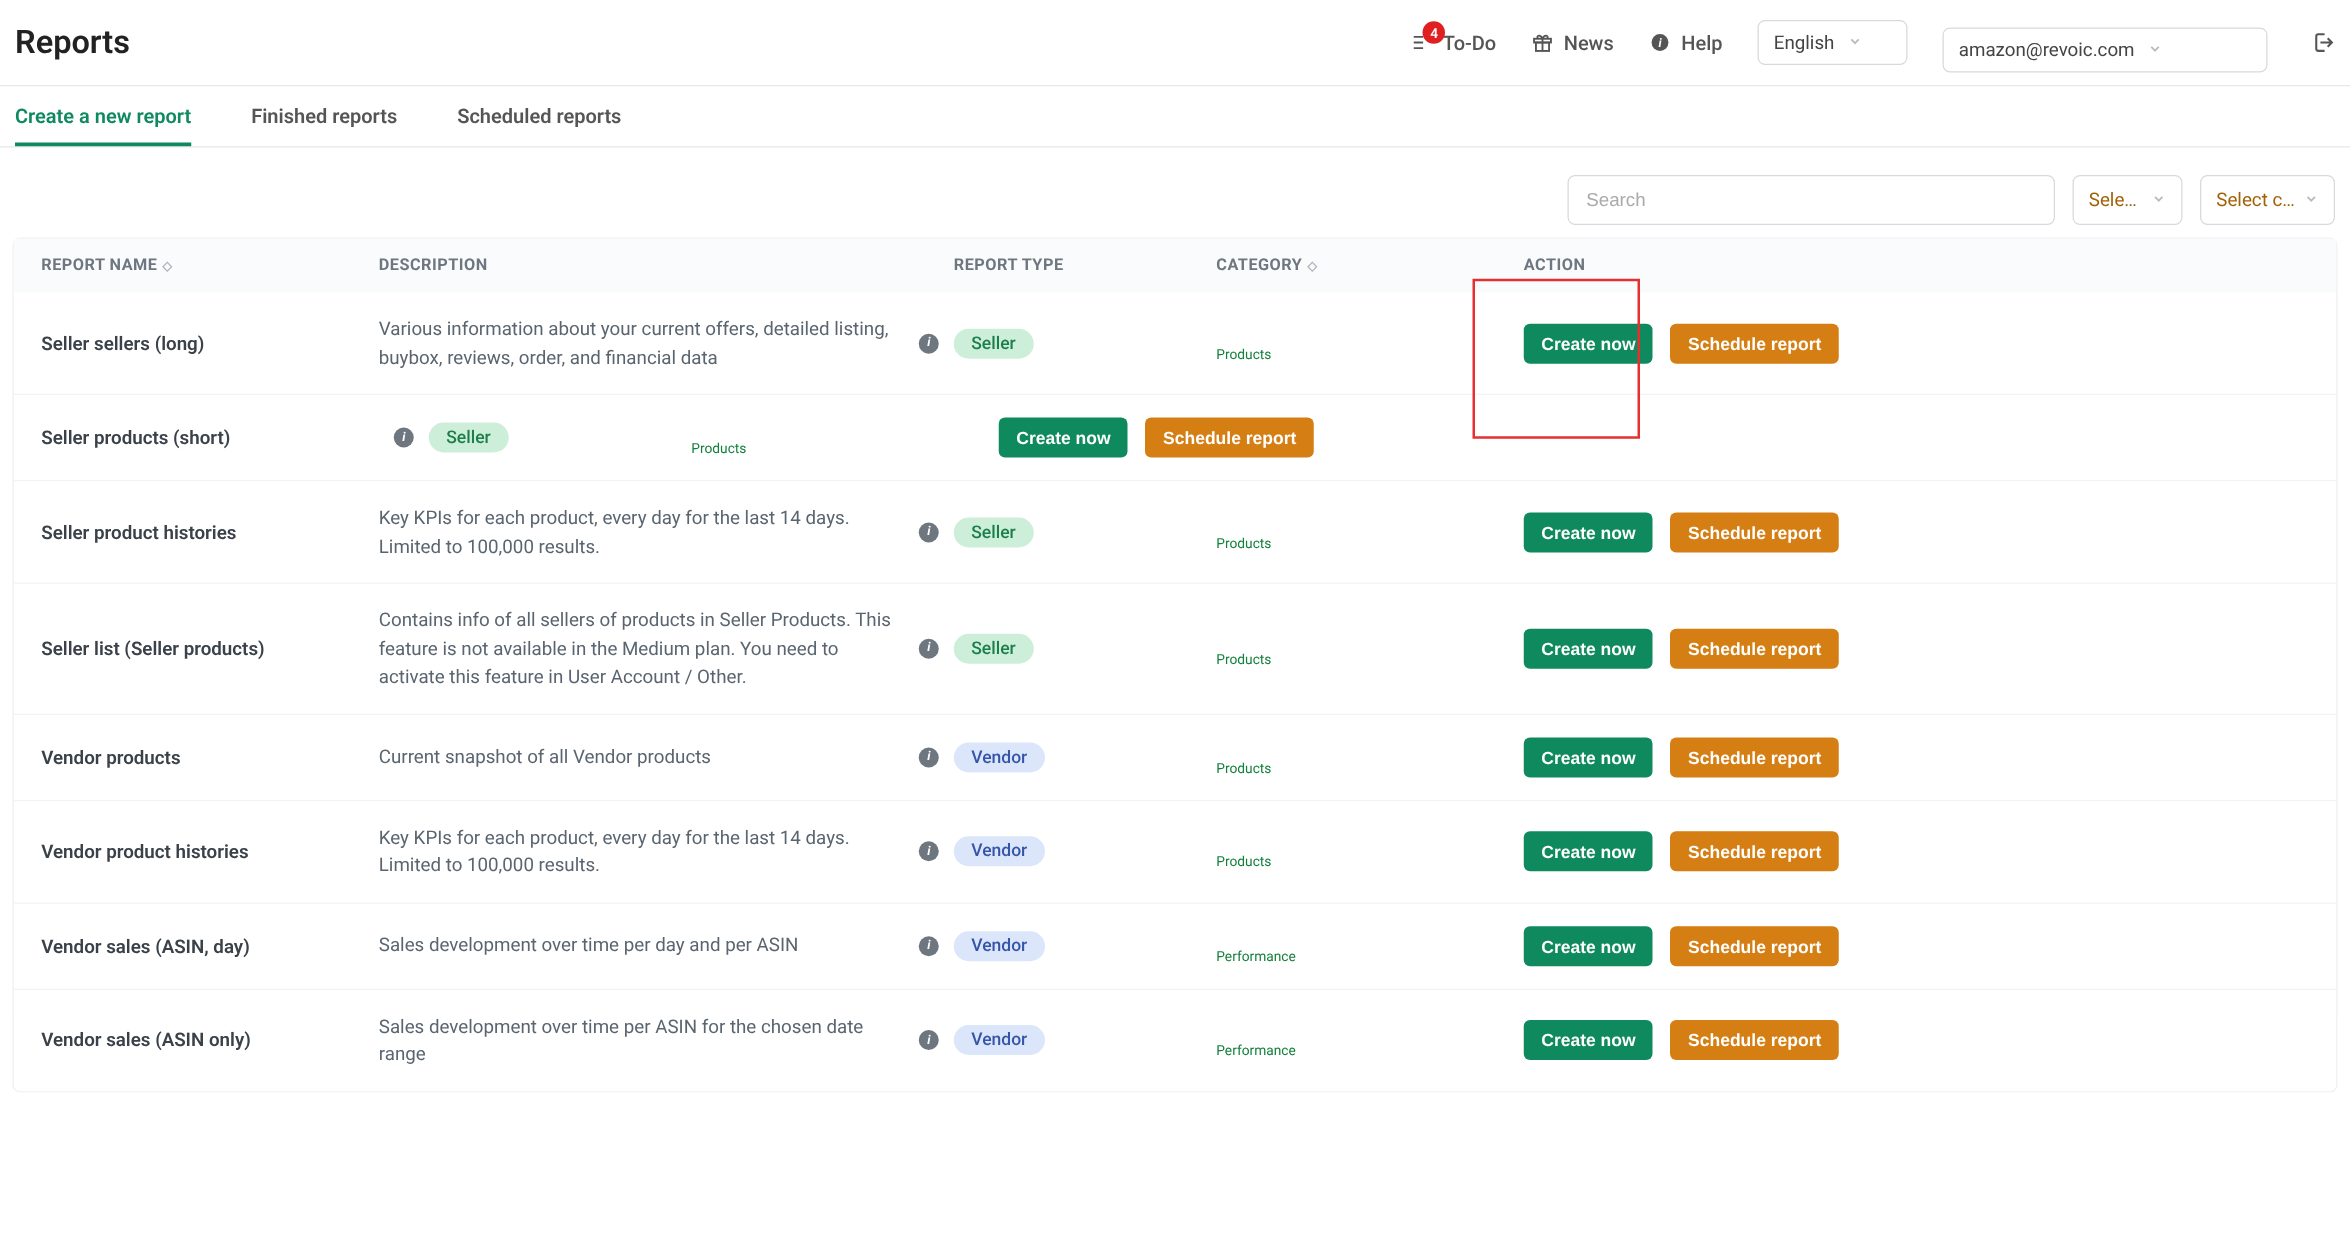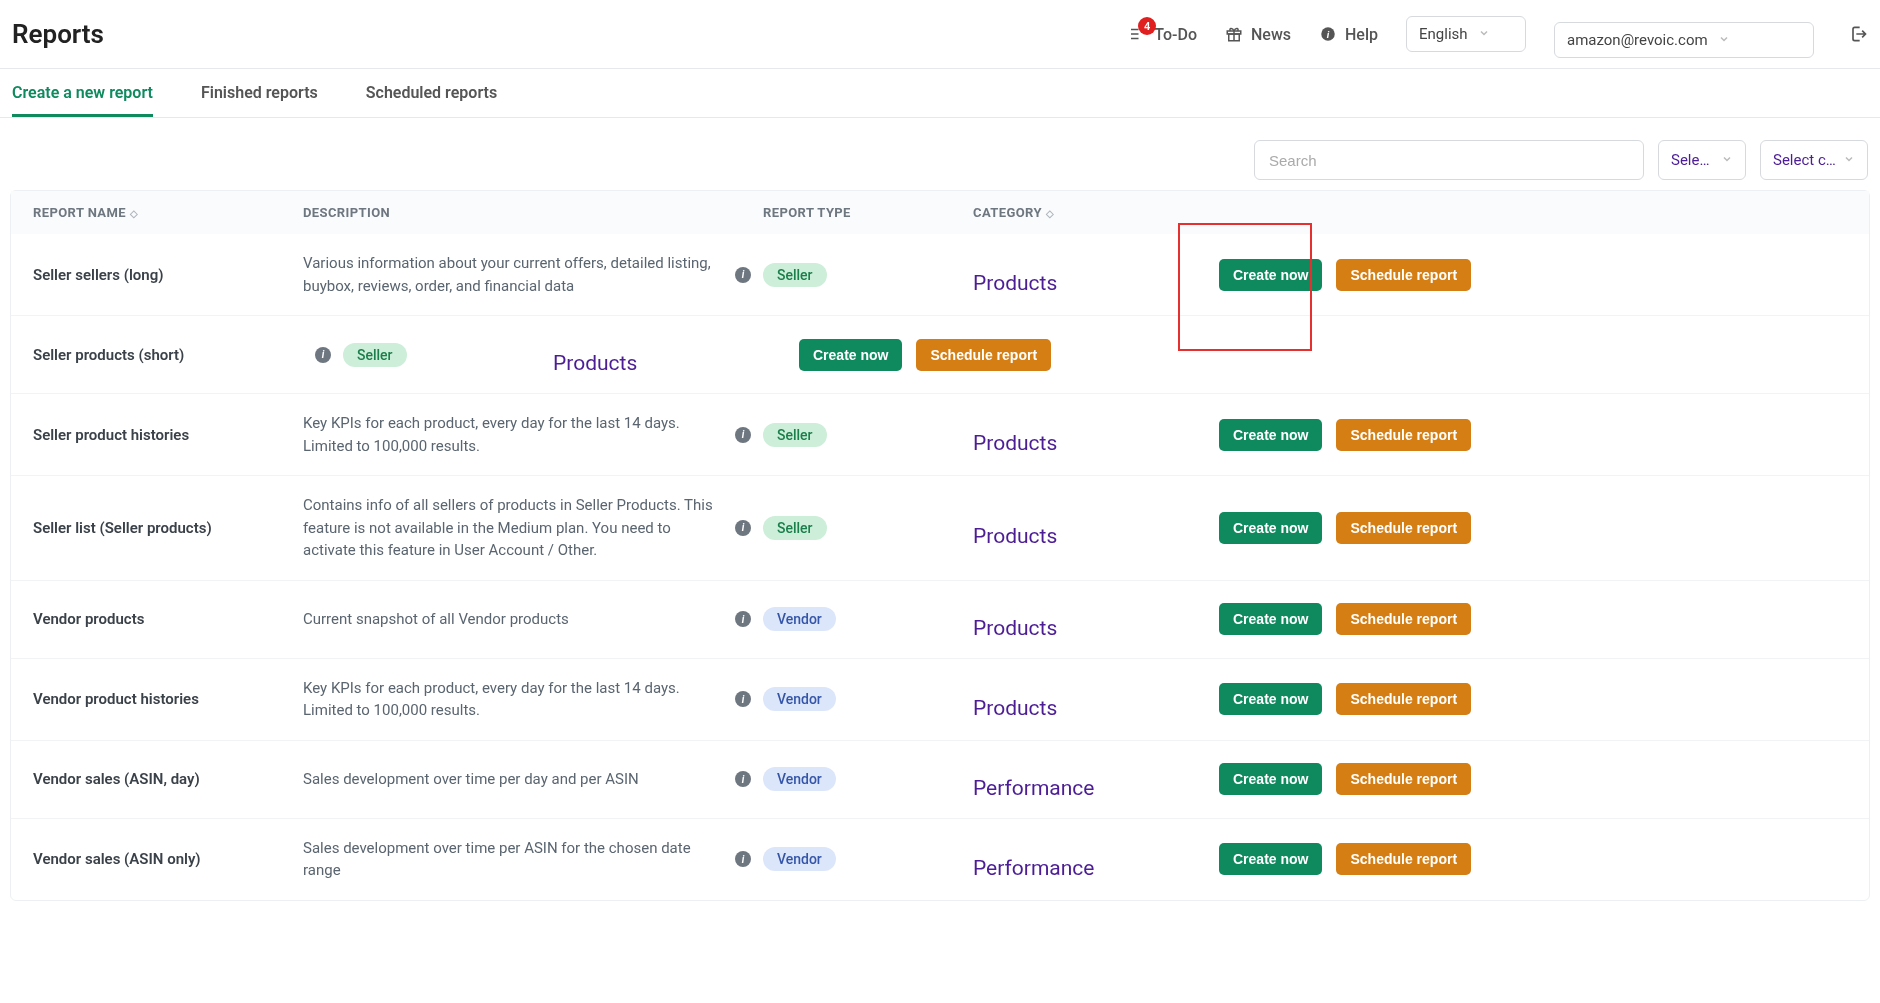--- a/index.html
+++ b/index.html
@@ -13,41 +13,41 @@
 .badge { position: absolute; top: -8px; right: -10px; background: #e02020; color: #fff; border-radius: 10px; min-width: 18px; height: 18px; font-size: 11px; display: flex; align-items: center; justify-content: center; font-weight: 600; padding: 0 4px; }
 .select-box { border: 1px solid #d6dade; border-radius: 6px; padding: 8px 12px; min-width: 120px; display: flex; align-items: center; gap: 10px; font-size: 15px; color: #444; cursor: pointer; }
 .select-email { min-width: 260px; margin-top: 12px; }
 .logout-icon { width: 20px; height: 20px; cursor: pointer; color: #555; margin-left: 6px; }
 .tabs { display: flex; gap: 48px; padding: 14px 12px 0 12px; border-bottom: 1px solid #e6e8eb; }
 .tab { padding-bottom: 12px; font-size: 16px; font-weight: 600; color: #555; cursor: pointer; border-bottom: 3px solid transparent; }
 .tab.active { color: #0f8a5f; border-bottom-color: #0f8a5f; }
 .filters { display: flex; gap: 14px; padding: 22px 12px 10px 12px; justify-content: flex-end; }
 .search-input { border: 1px solid #d6dade; border-radius: 6px; padding: 10px 14px; width: 390px; font-size: 15px; color: #333; }
 .search-input::placeholder { color: #aaa; }
-.filter-select { border: 1px solid #d6dade; border-radius: 6px; padding: 10px 12px; width: 88px; display: flex; align-items: center; justify-content: space-between; color: #4c1d95; font-size: 15px; cursor: pointer; overflow: hidden; white-space: nowrap; }
+.filter-select { border: 1px solid #d6dade; border-radius: 6px; padding: 10px 12px; width: 88px; display: flex; align-items: center; justify-content: space-between; color: #a16207; font-size: 15px; cursor: pointer; overflow: hidden; white-space: nowrap; }
 .filter-select-wide { width: 108px; }
 .table { border: 1px solid #edf0f2; border-radius: 6px; margin: 0 10px; }
 .table-head { display: flex; background: #fafbfc; padding: 14px 12px; color: #6e7680; font-size: 13px; font-weight: 700; letter-spacing: 0.4px; }
 .col-name { width: 280px; padding-left: 10px; }
 .col-desc { width: 460px; }
 .col-type { width: 210px; }
 .col-cat { width: 246px; }
 .col-action { flex: 1; }
 .sort-icon { display: inline-block; margin-left: 4px; font-size: 10px; color: #aeb5bc; }
 .table-row { display: flex; align-items: center; padding: 18px 12px; border-bottom: 1px solid #f1f3f5; }
 .table-row:last-child { border-bottom: none; }
 .cell-name { width: 280px; padding-left: 10px; font-weight: 600; color: #3a4149; font-size: 15px; }
 .cell-desc { width: 420px; color: #5a6570; font-size: 15px; line-height: 1.5; }
 .cell-info { width: 40px; display: flex; justify-content: center; }
 .info-circle { width: 16px; height: 16px; border-radius: 50%; background: #6e7680; color: #fff; display: flex; align-items: center; justify-content: center; font-size: 10px; font-weight: 700; font-style: italic; cursor: pointer; }
 .cell-type { width: 210px; }
 .tag { display: inline-block; padding: 4px 14px; border-radius: 14px; font-size: 14px; font-weight: 500; }
 .tag-seller { background: #cdeed8; color: #1a7f4b; }
 .tag-vendor { background: #dce6fb; color: #3556a8; }
-.cell-cat { width: 246px; color: #4c1d95; font-size: 21px; margin-top: 17px; }
+.cell-cat { width: 246px; color: #15803d; font-size: 11px; margin-top: 17px; }
 .cell-action { flex: 1; display: flex; gap: 14px; }
 .btn { padding: 8px 14px; border-radius: 5px; font-size: 14px; font-weight: 600; border: none; cursor: pointer; color: #fff; }
 .btn-create { background: #0f8a5f; }
 .btn-schedule { background: #d47e13; }
 .highlight-box { position: absolute; border: 2px solid #e63030; pointer-events: none; }
 .table-wrap { position: relative; }
 .chev { font-size: 12px; color: #bbb; }
 .trunc { overflow: hidden; text-overflow: ellipsis; white-space: nowrap; max-width: 56px; display: inline-block; }
 .trunc-wide { max-width: 80px; }
 </style>
@@ -132,20 +132,21 @@
   </div>
 </div>
 
 <div class="table-wrap">
 <div class="table">
   <div class="table-head">
     <div class="col-name"><span>REPORT NAME</span><span class="sort-icon">◇</span></div>
     <div class="col-desc">DESCRIPTION</div>
     <div class="col-type">REPORT TYPE</div>
     <div class="col-cat"><span>CATEGORY</span><span class="sort-icon">◇</span></div>
+    <div class="col-action">ACTION</div>
   </div>
   <div id="table-body">
         <div class="table-row">
           <div class="cell-name">Seller sellers (long)</div>
           <div class="cell-desc">Various information about your current offers, detailed listing, buybox, reviews, order, and financial data</div>
           <div class="cell-info">
             <span class="info-circle">i</span>
           </div>
           <div class="cell-type"><span class="tag tag-seller">Seller</span></div>
           <div class="cell-cat">Products</div>

